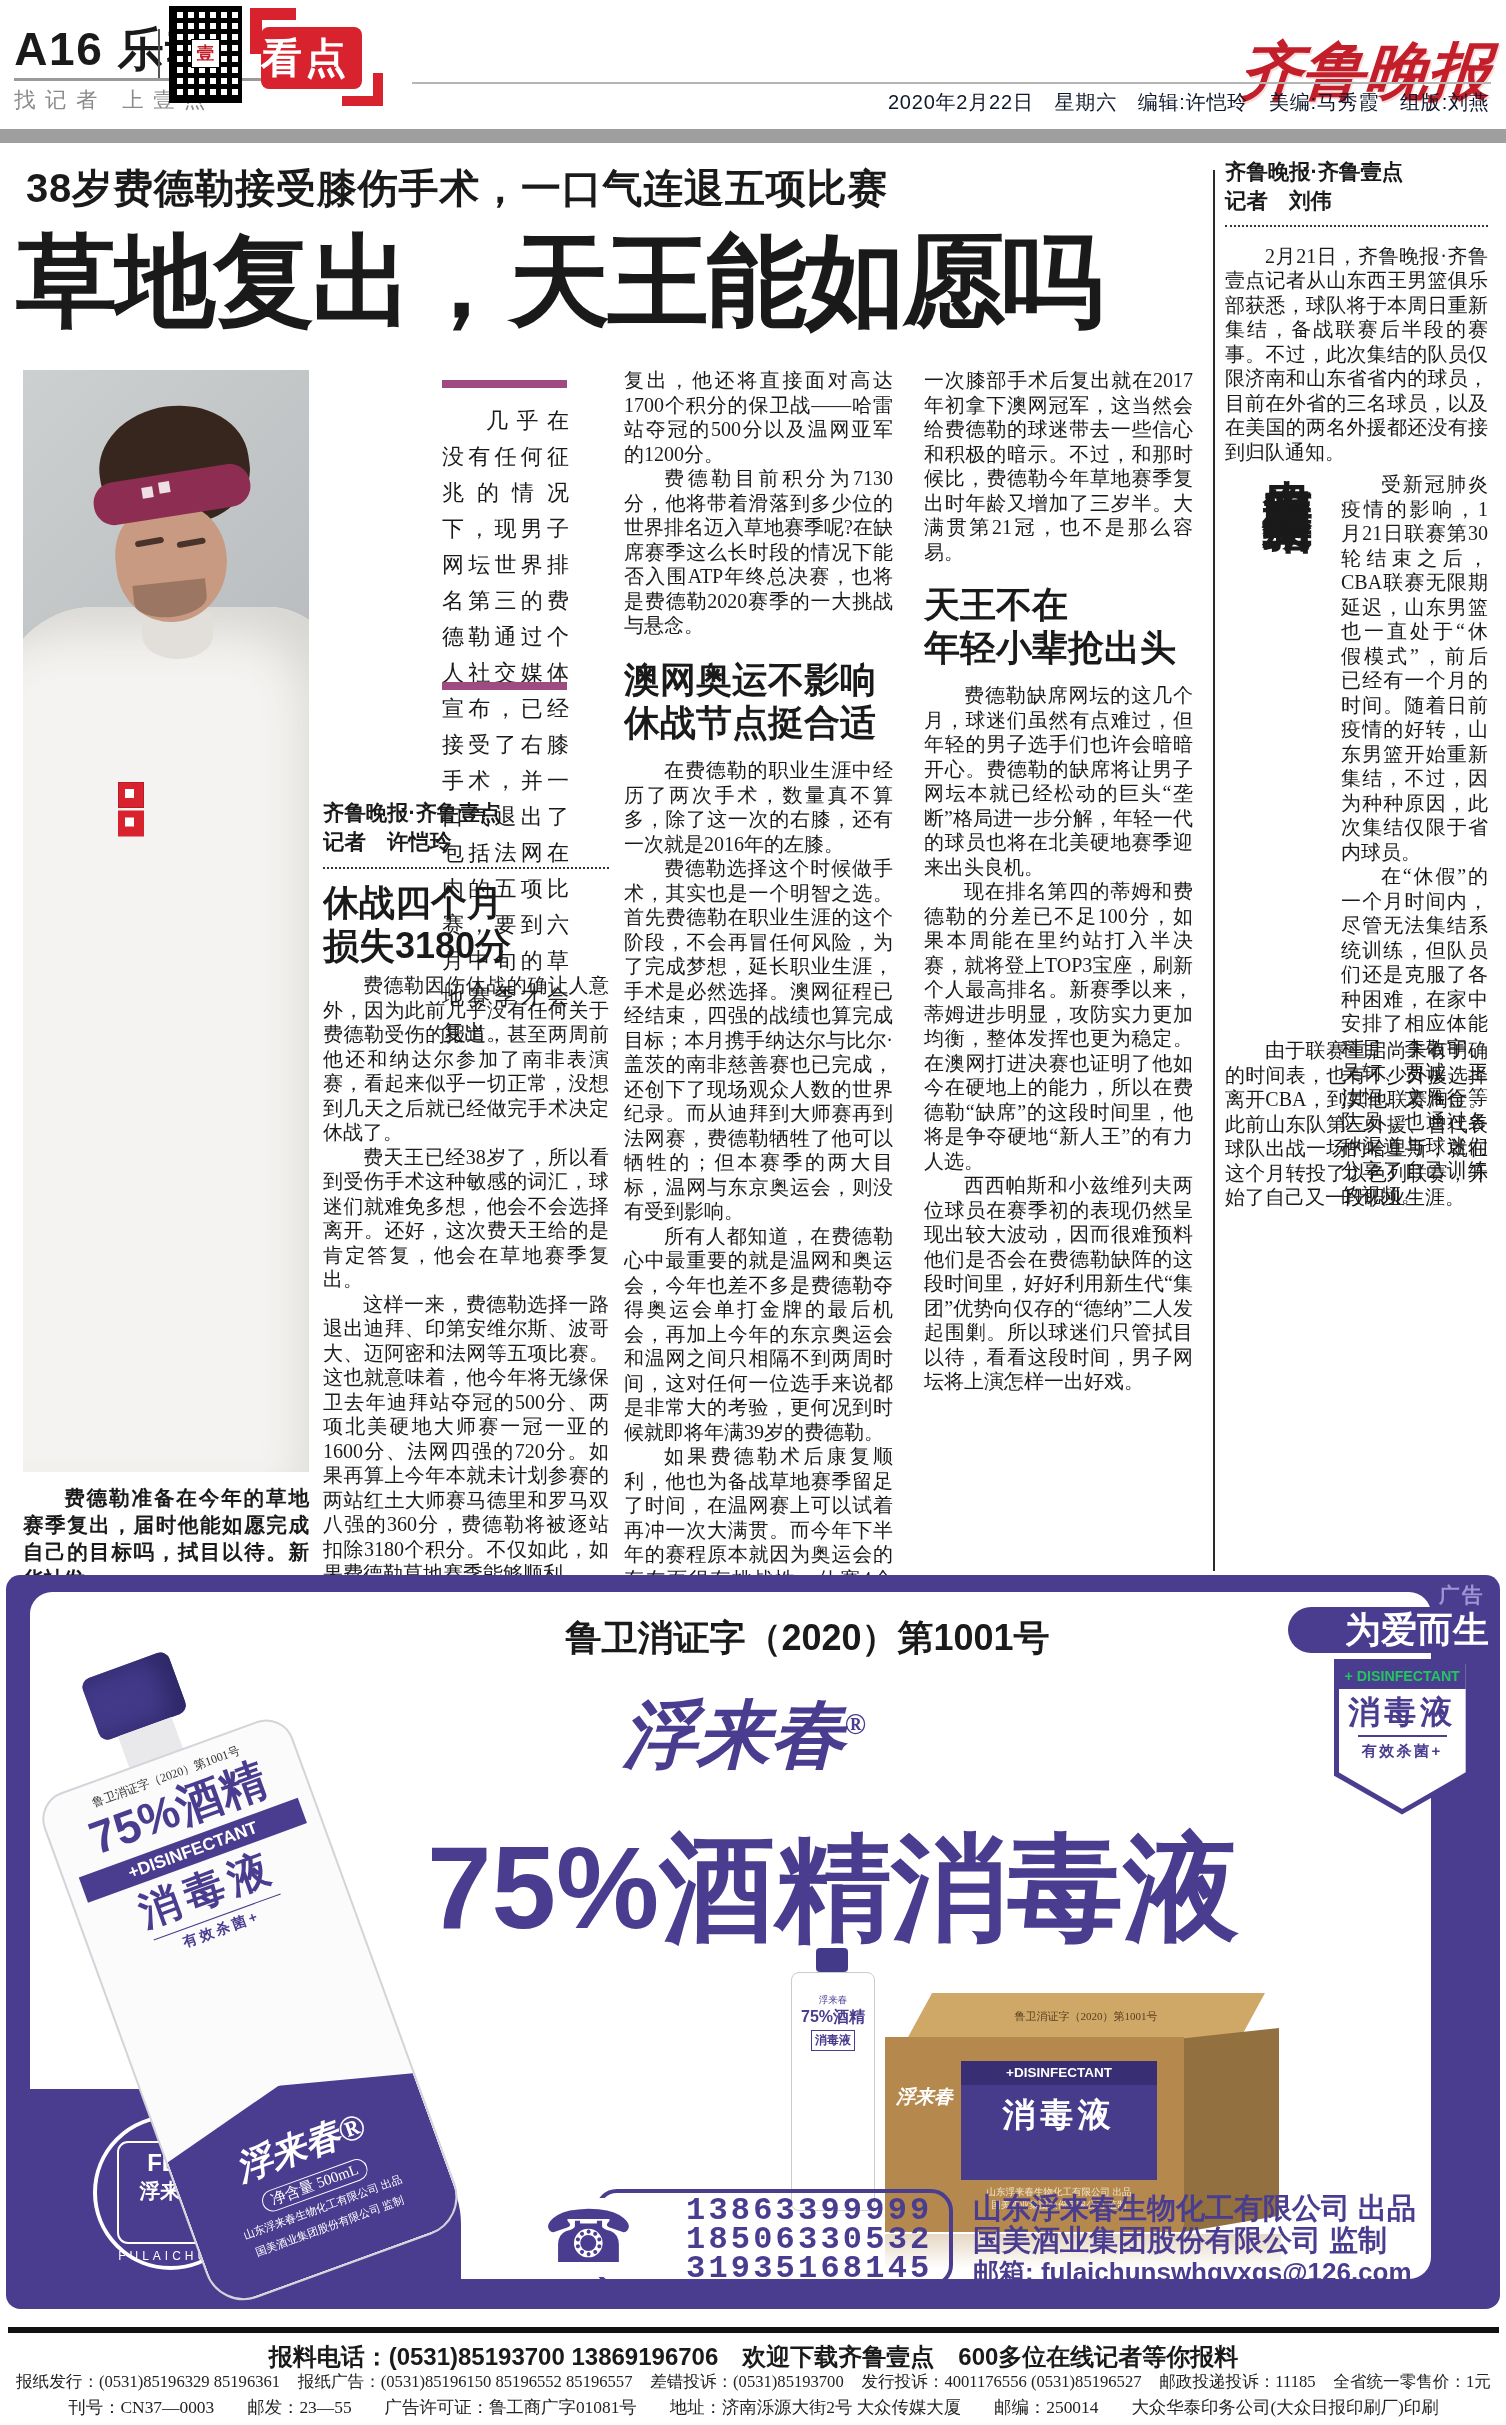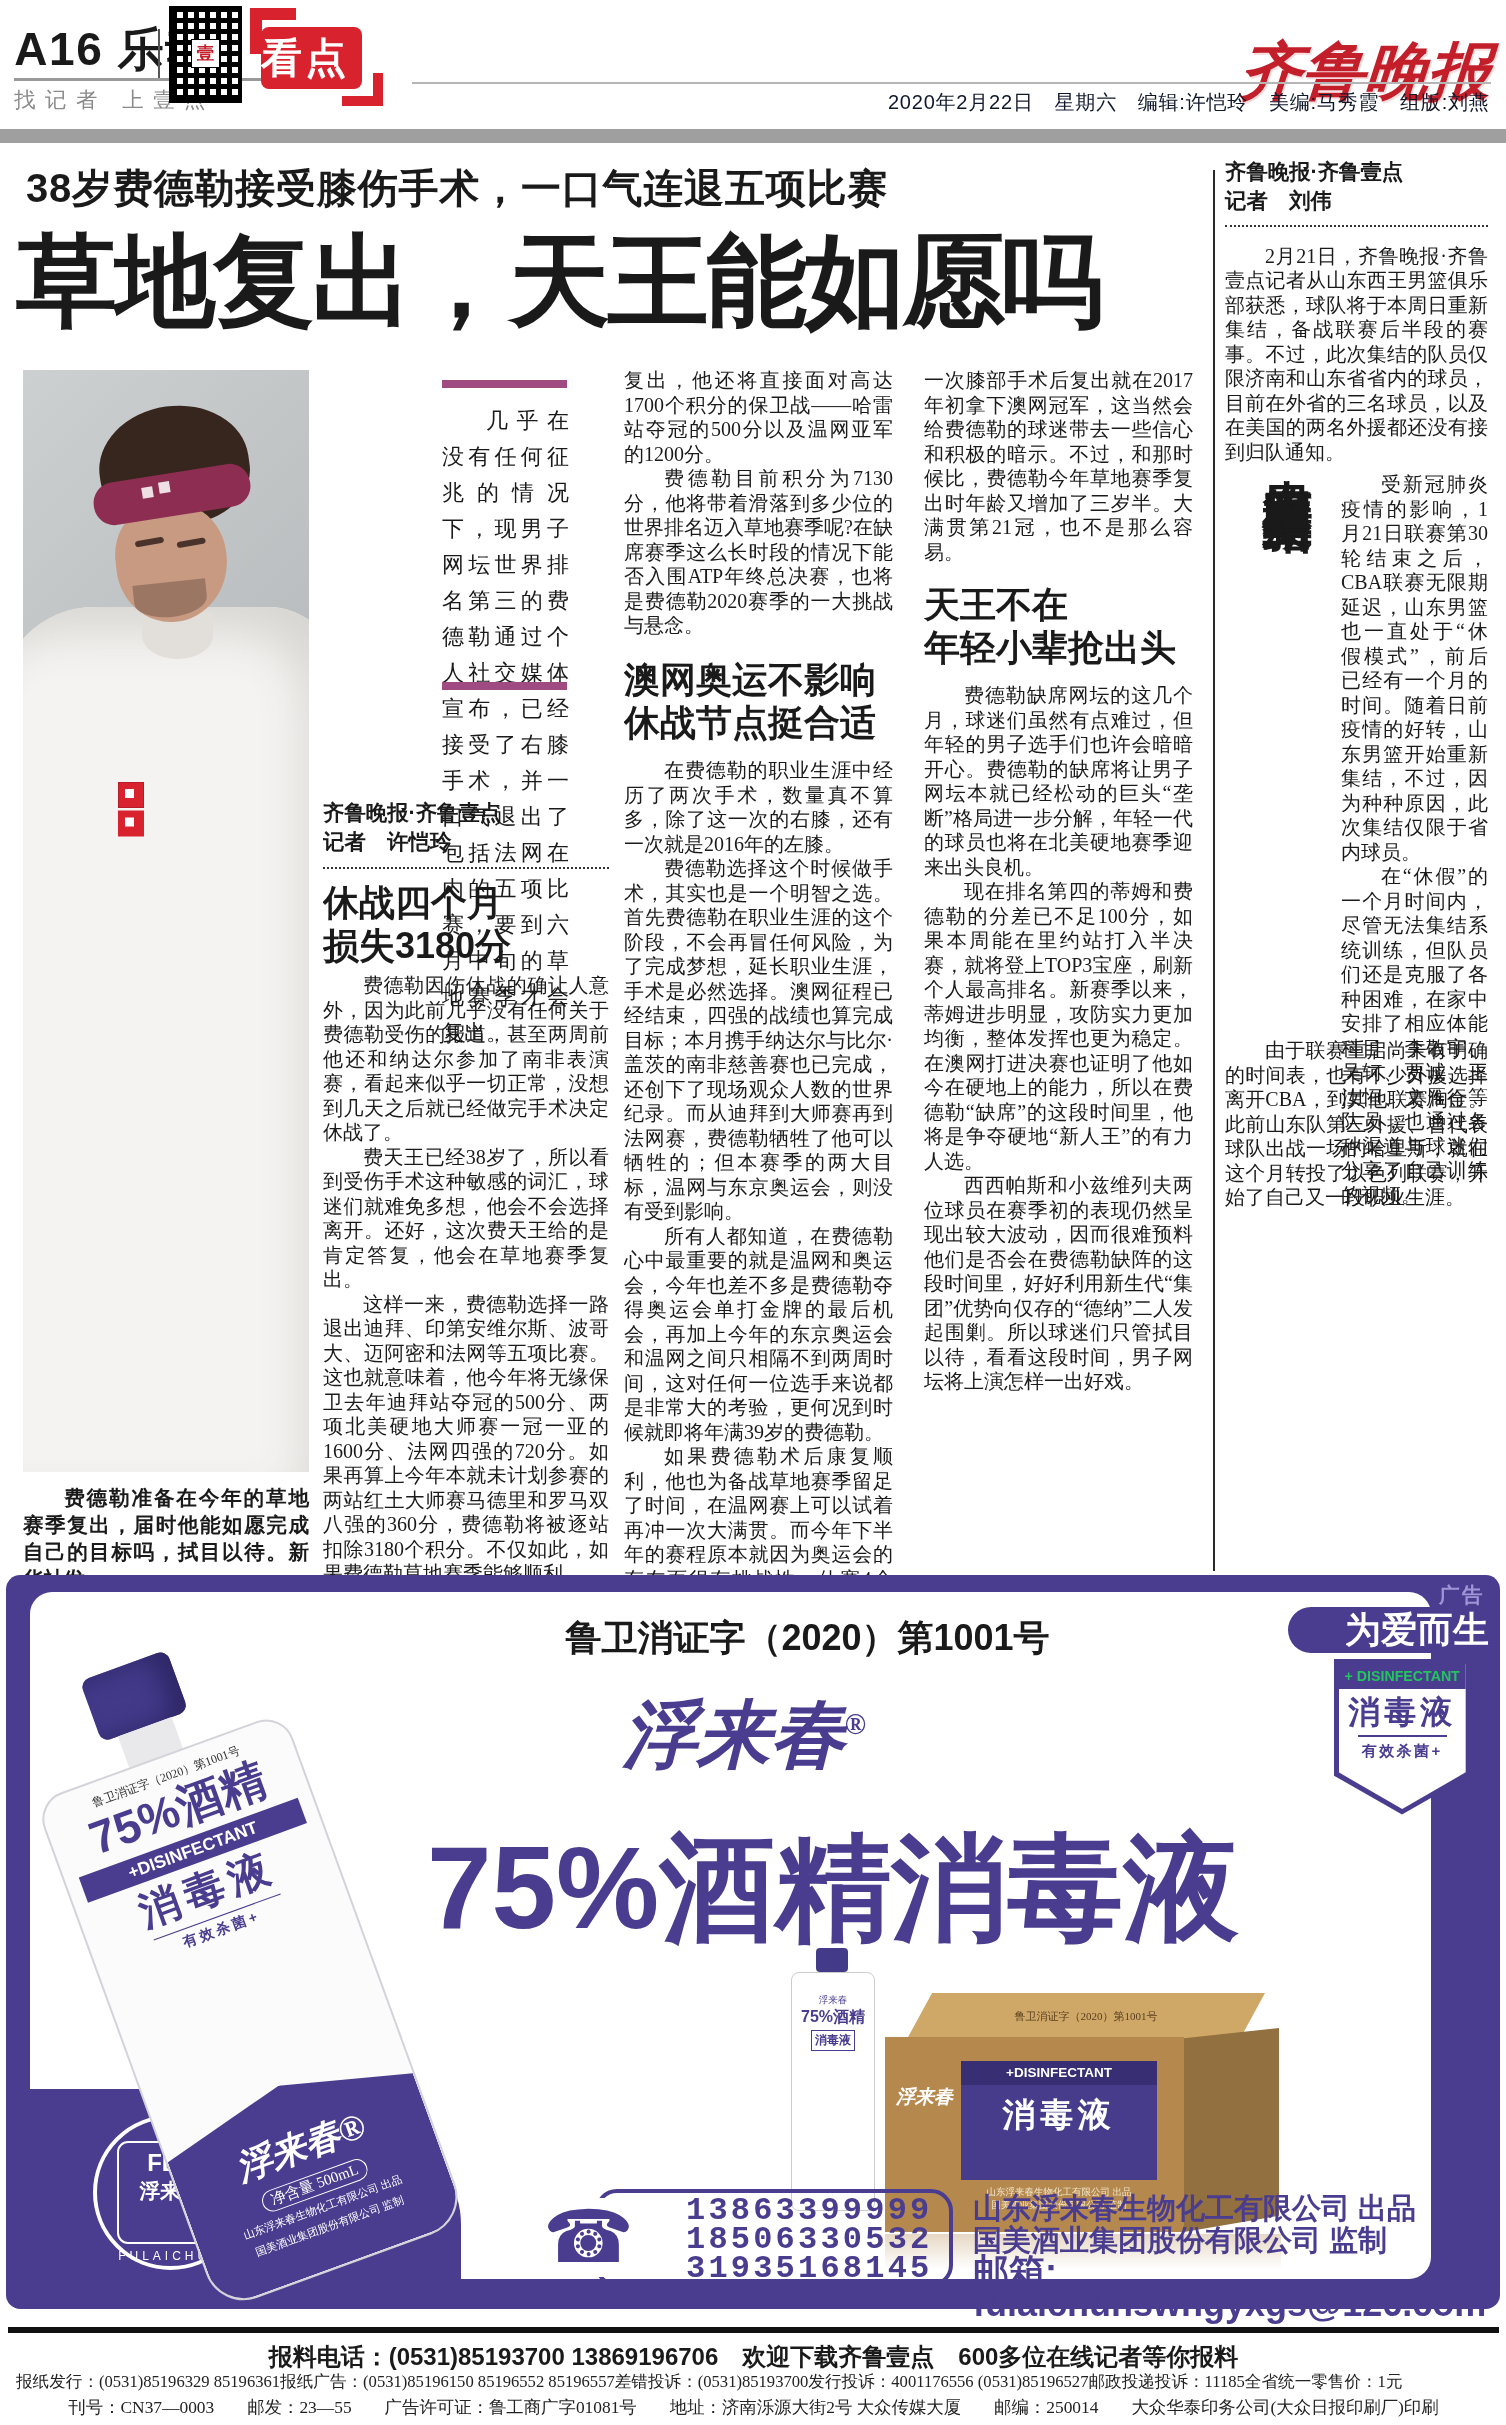--- a/index.html
+++ b/index.html
@@ -134,26 +134,26 @@
   .csmall{position:absolute;left:76px;top:149px;width:196px;color:#f3e7cf;font-size:9.5px;line-height:12.7px;text-align:center;}
   .creflect{position:absolute;left:0;top:241px;width:396px;height:35px;
             background:linear-gradient(#b5894e55,transparent);}
   
   .phonebox{left:595px;top:2189px;width:358px;height:98px;border:4.7px solid #4a3d8f;border-radius:22px;box-sizing:border-box;}
   .phoneicon{left:543px;top:2198px;font-size:73px;color:#4a3d8f;line-height:79px;background:#fff;z-index:3;}
   .phonenums{position:absolute;left:87px;top:3.2px;color:#4a3d8f;font-family:"Liberation Mono",monospace;
              font-size:32px;font-weight:bold;letter-spacing:3.2px;line-height:29px;}
   .company{left:973px;top:2192px;width:475px;color:#4a3d8f;font-family:"Liberation Sans",sans-serif;
            font-size:29px;font-weight:800;line-height:32px;}
-  .company .email{font-size:36px;}
+  .company .email{font-size:26px;}
   
   .footrule{left:8px;top:2327px;width:1491px;height:6.3px;background:#111;}
   .foot1{left:0;top:2341px;width:1507px;text-align:center;font-size:24px;font-weight:800;
          font-family:"Liberation Sans",sans-serif;}
-  .foot2{left:16px;top:2371px;width:1475px;display:flex;font-size:16.6px;color:#222;}
+  .foot2{left:16px;top:2371px;width:1475px;display:flex;justify-content:space-between;font-size:16.6px;color:#222;}
   .foot3{left:0;top:2395px;width:1507px;display:flex;justify-content:center;gap:33px;font-size:17.4px;color:#222;}
 </style>
 </head>
 <body>
 
 <div class="page">
 
   <div class="abs pageno sans">A16 乐动</div>
   <div class="abs hdr-divider"></div>
   <div class="abs rule-left"></div>

